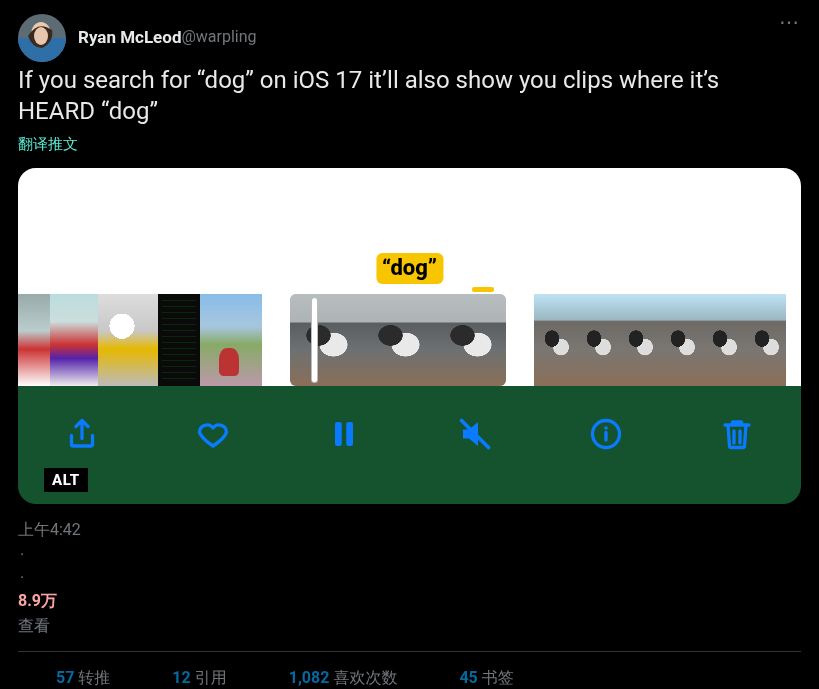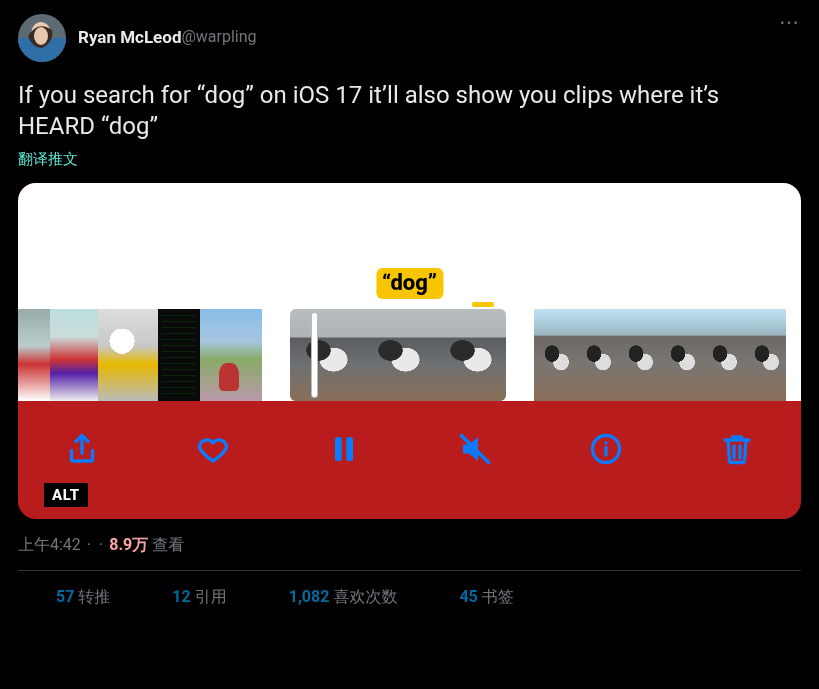--- a/index.html
+++ b/index.html
@@ -5,23 +5,23 @@
   * { box-sizing: border-box; margin: 0; padding: 0; }
   html, body { width: 819px; height: 689px; background: #000; font-family: -apple-system, BlinkMacSystemFont, "Segoe UI", Roboto, Helvetica, Arial, sans-serif; color: #e7e9ea; overflow: hidden; }
   .tweet { padding: 14px 18px 0 18px; position: relative; }
   .more-icon { position: absolute; top: 10px; right: 18px; color: #71767b; font-size: 20px; letter-spacing: 2px; cursor: pointer; }
   .header { display: flex; align-items: center; gap: 12px; }
   .avatar { width: 48px; height: 48px; border-radius: 50%; overflow: hidden; flex: 0 0 48px; }
   .avatar svg { width: 48px; height: 48px; display: block; }
   .name-block { display: flex; flex-direction: row; line-height: 1.25; }
   .display-name { font-weight: 700; font-size: 17px; color: #e7e9ea; }
   .handle { font-size: 16px; color: #71767b; }
-  .body-text { margin-top: 18px; font-size: 24px; line-height: 1.3; color: #e7e9ea; word-wrap: break-word; }
+  .body-text { margin-top: 3px; font-size: 24px; line-height: 1.3; color: #e7e9ea; word-wrap: break-word; }
   .translate { margin-top: 8px; font-size: 15px; color: #5eead4; cursor: pointer; }
-  .card { margin-top: 14px; background: #b91c1c; border-radius: 18px; overflow: hidden; position: relative; height: 336px; }
+  .card { margin-top: 14px; background: #14532d; border-radius: 18px; overflow: hidden; position: relative; height: 336px; }
   .card-top { height: 126px; background: #fff; position: relative; }
   .dog-label { position: absolute; left: 50%; transform: translateX(-50%); bottom: 10px; background: #f7c600; color: #000; font-weight: 800; font-size: 22px; padding: 2px 6px 4px 6px; border-radius: 6px; white-space: nowrap; }
   .tick-yellow { position: absolute; left: 58%; bottom: 2px; width: 22px; height: 5px; background: #f7c600; border-radius: 2px; }
   .timeline { display: flex; gap: 28px; padding: 0 0 0 0; height: 92px; background: #fff; align-items: stretch; }
   .clip-group { display: flex; height: 92px; overflow: hidden; }
   .clip-group.first { margin-left: 0; }
   .thumb { height: 92px; flex: 0 0 auto; background-size: cover; background-position: center; }
   .t-a1 { width: 32px; background: linear-gradient(180deg,#9aa 0%,#bcc 40%,#c33 60%,#fff 100%); }
   .t-a2 { width: 48px; background: linear-gradient(180deg,#bdd 0%,#cdd 30%,#c33 55%,#52a 70%,#eee 100%); }
   .t-a3 { width: 60px; background: radial-gradient(circle at 40% 35%, #fff 0 18%, transparent 18%), linear-gradient(180deg,#ddd 0%,#c8c8c8 40%,#e6b800 60%,#bbb 100%); }
@@ -33,21 +33,21 @@
   .clip-group.mid::before { content: ""; position: absolute; left: 22px; top: 4px; bottom: 4px; width: 5px; background: #fff; border-radius: 3px; box-shadow: 0 0 0 1px #bbb; z-index: 2; }
   .t-b { width: 72px; background: linear-gradient(180deg,#b8bec0 0%,#aeb3b5 30%,#5b5e60 32%,#6d7072 60%,#8a6f58 100%); position: relative; }
   .t-b::after { content: ""; position: absolute; left: 50%; top: 50%; width: 50px; height: 46px; transform: translate(-50%,-50%); background: radial-gradient(ellipse at 35% 40%, #2b2b2b 0 26%, transparent 27%), radial-gradient(ellipse at 65% 60%, #e9e9e9 0 30%, transparent 31%); border-radius: 40%; }
   .clip-group.right .t-c { width: 42px; background: linear-gradient(180deg,#bfe3f5 0%,#9bb7c2 28%,#6d6a66 30%,#7a7672 60%,#8a6f58 100%); position: relative; }
   .clip-group.right .t-c::after { content: ""; position: absolute; left: 50%; top: 52%; width: 30px; height: 34px; transform: translate(-50%,-50%); background: radial-gradient(ellipse at 40% 40%, #222 0 28%, transparent 29%), radial-gradient(ellipse at 70% 65%, #ddd 0 26%, transparent 27%); border-radius: 40%; }
   .clip-group.right { padding-right: 0; }
   .toolbar { position: absolute; left: 0; right: 0; bottom: 0; height: 118px; display: flex; align-items: center; justify-content: space-between; padding: 0 40px 22px 40px; }
   .tb-icon { color: #0a7aff; display: flex; align-items: center; justify-content: center; width: 48px; height: 48px; }
   .tb-icon svg { width: 36px; height: 36px; stroke: #0a7aff; fill: none; stroke-width: 2.2; }
   .alt-badge { position: absolute; left: 26px; bottom: 12px; background: #000; color: #fff; font-weight: 800; font-size: 15px; padding: 3px 8px; border-radius: 0; letter-spacing: .5px; }
-  .meta { margin-top: 16px; color: #71767b; font-size: 16px; display: flex; flex-wrap: wrap; gap: 4px; align-items: baseline; }
+  .meta { margin-top: 16px; color: #71767b; font-size: 16px; display: flex; flex-wrap: wrap; gap: 4px; align-items: baseline; flex-direction: column; }
   .meta .views-count { color: #fca5a5; font-weight: 700; }
   .sep-dot { padding: 0 2px; }
   .divider { height: 1px; background: #2f3336; margin-top: 14px; }
   .stats { display: flex; gap: 24px; padding: 16px 0 0 0; font-size: 16px; color: #71767b; }
   .stat .count { color: #0369a1; font-weight: 700; margin-right: 4px; margin-left: 38px; }
 </style>
 </head>
 <body>
 
 <div class="tweet">

